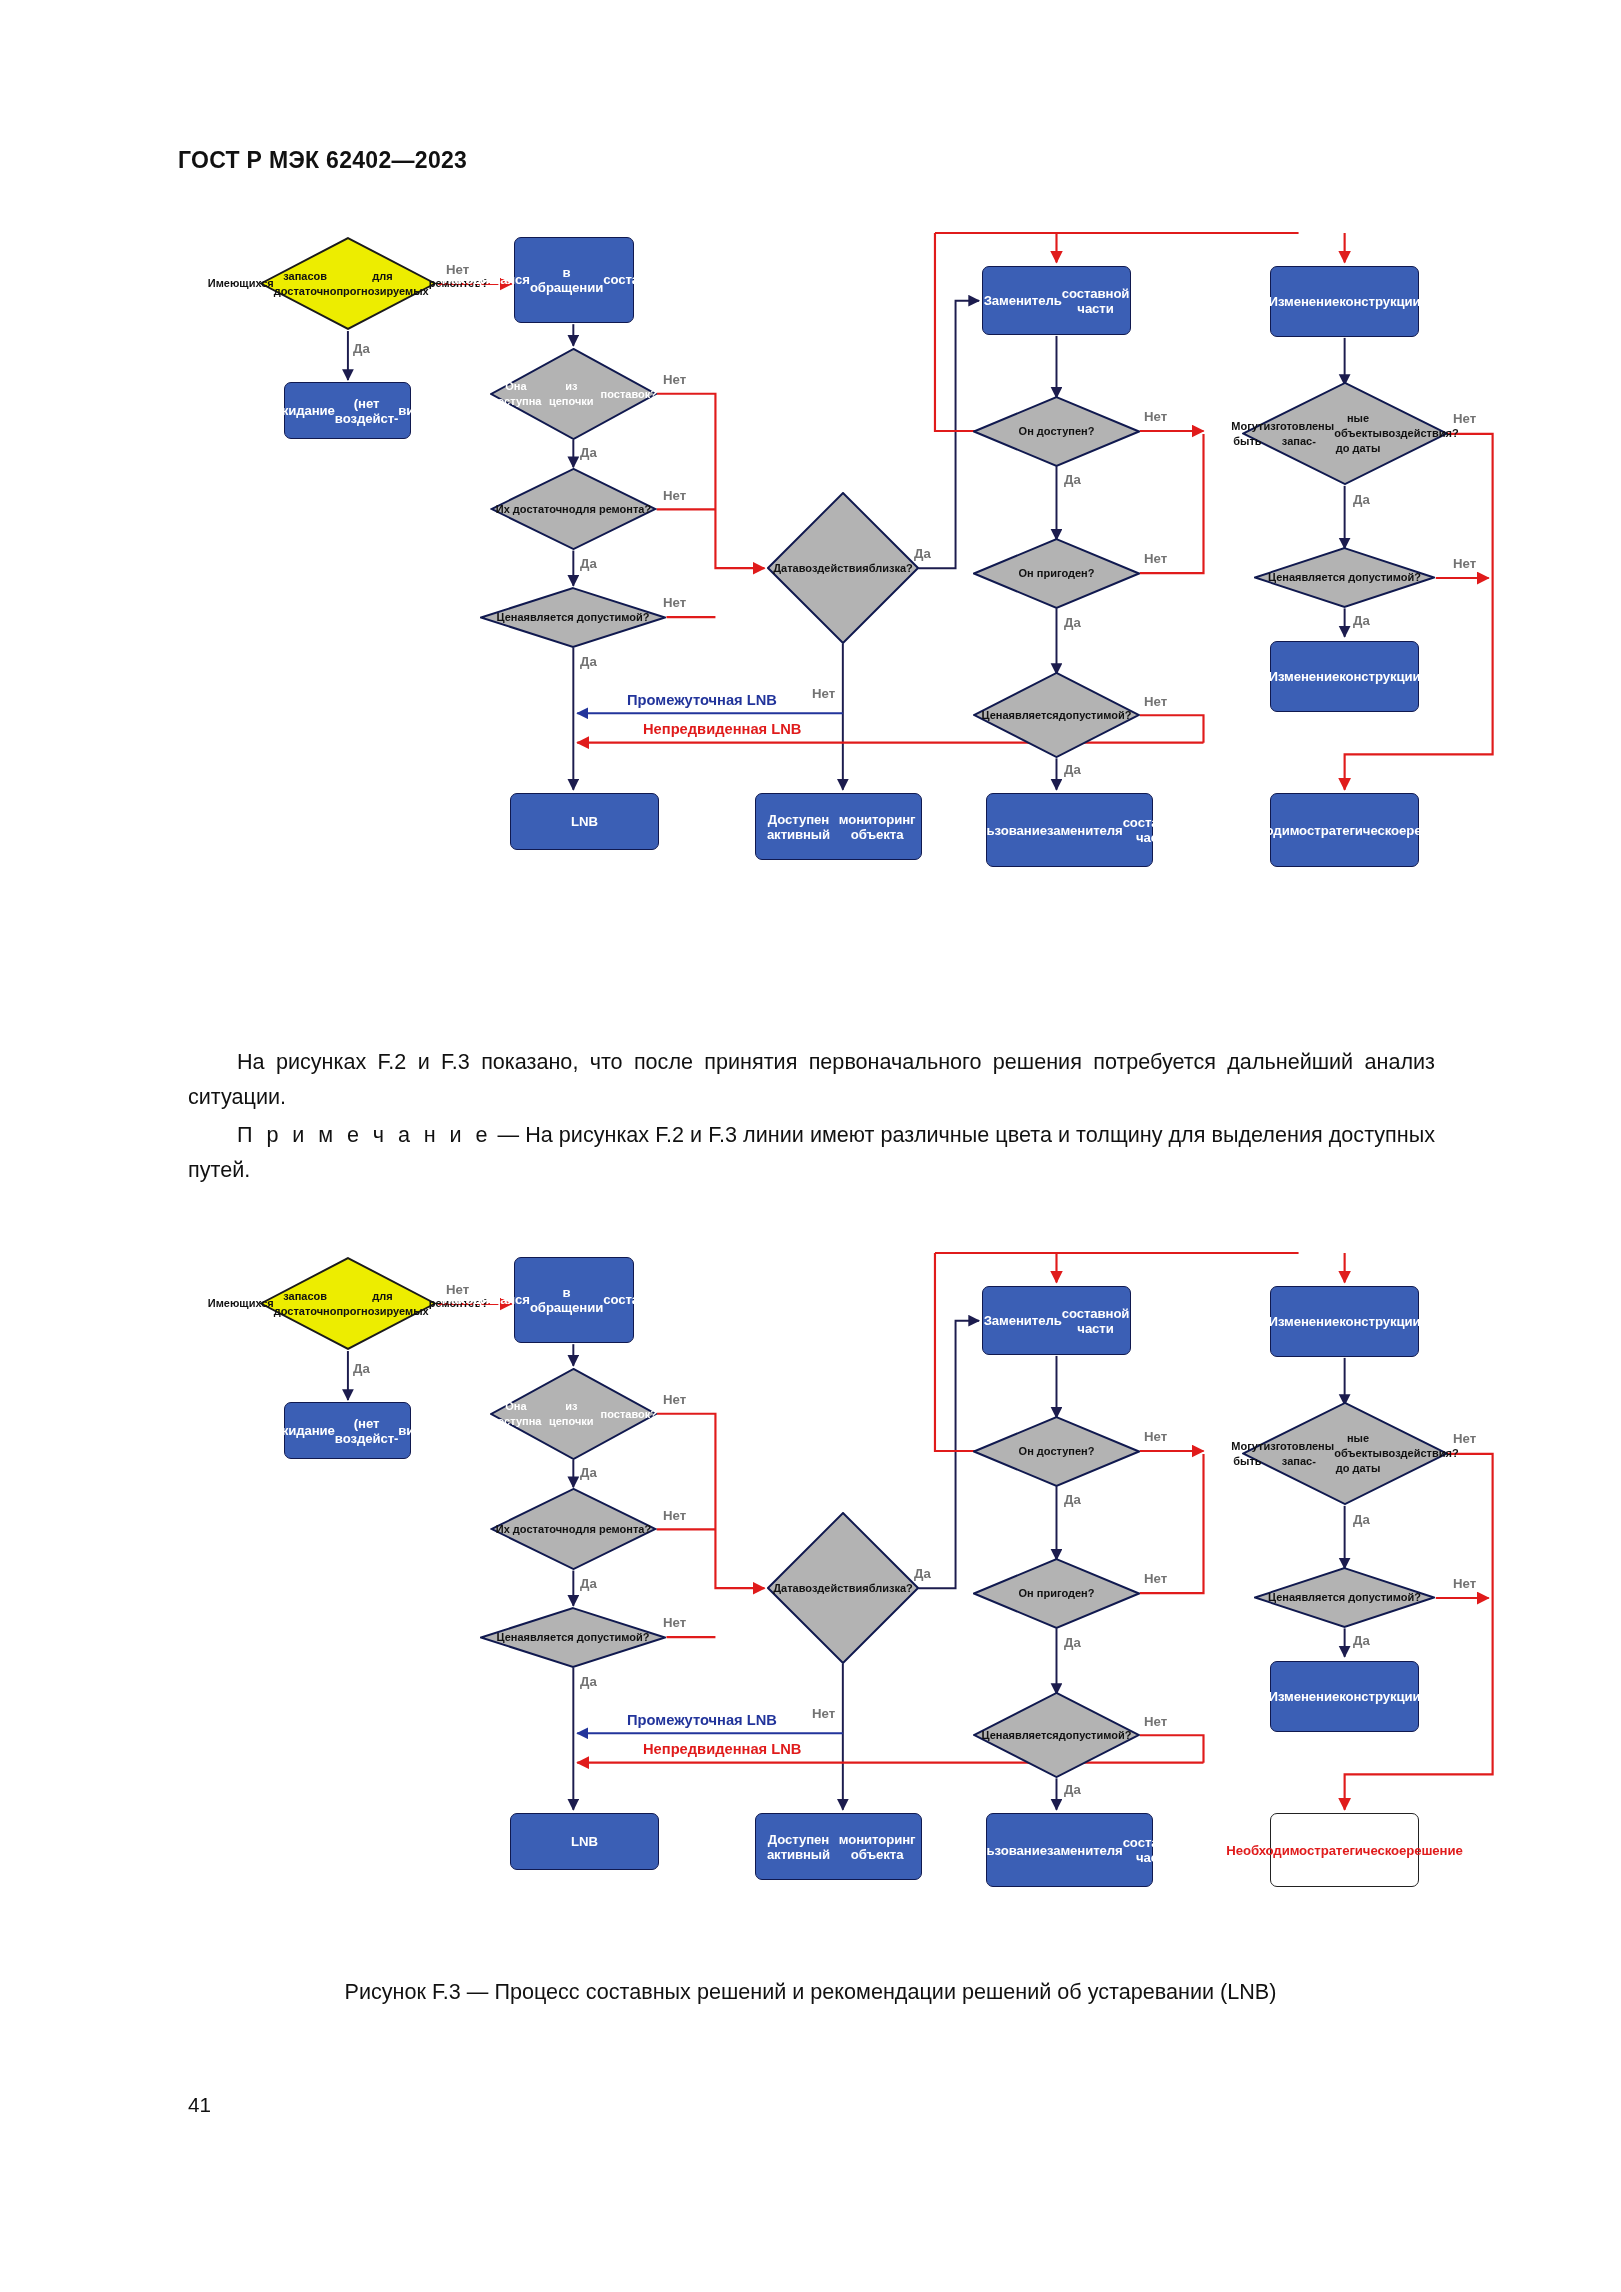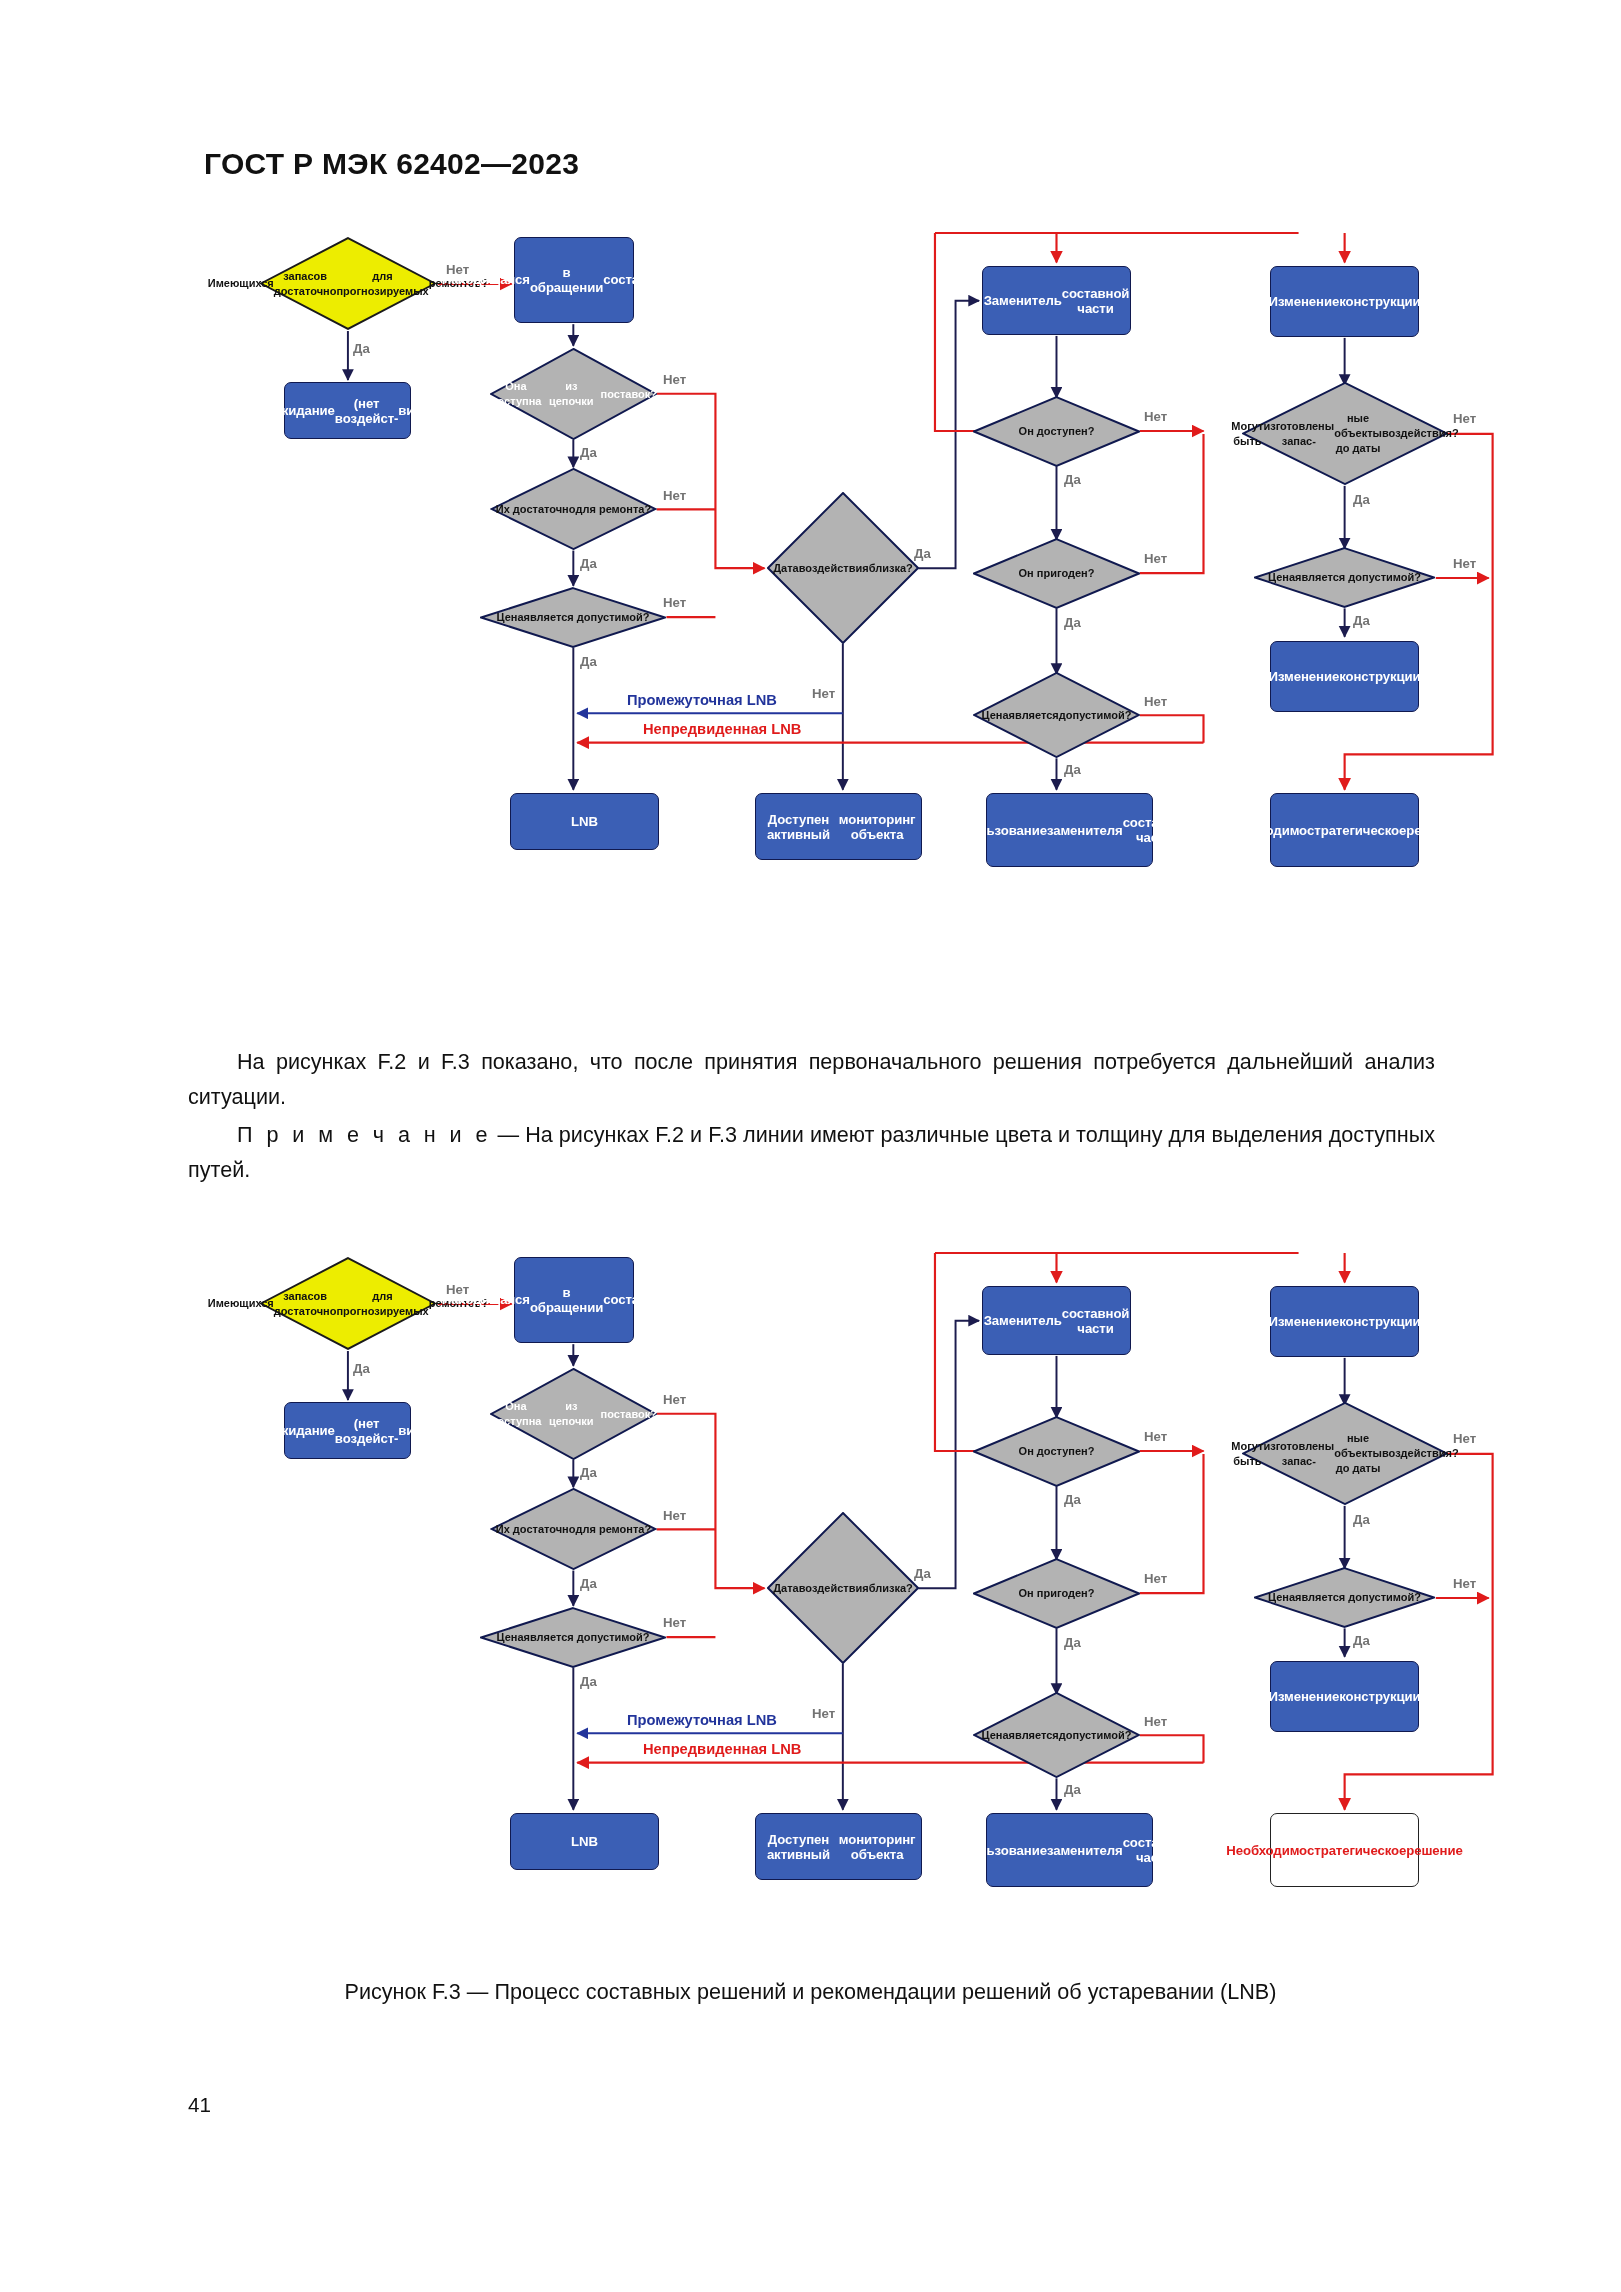--- a/index.html
+++ b/index.html
@@ -14,23 +14,23 @@
     font-family: "Liberation Sans", sans-serif;
     color: #1a1a1a;
     overflow: hidden;
   }
   .page {
     position: absolute;
     inset: 0;
   }
   .doc-header {
     position: absolute;
-    left: 204px;
+    left: 178px;
     top: 147px;
-    font-size: 30px;
+    font-size: 23px;
     font-weight: bold;
     letter-spacing: 0.3px;
     color: #111;
   }
   .page-number {
     position: absolute;
     left: 188px;
     top: 2093px;
     font-size: 20.6px;
     color: #111;

